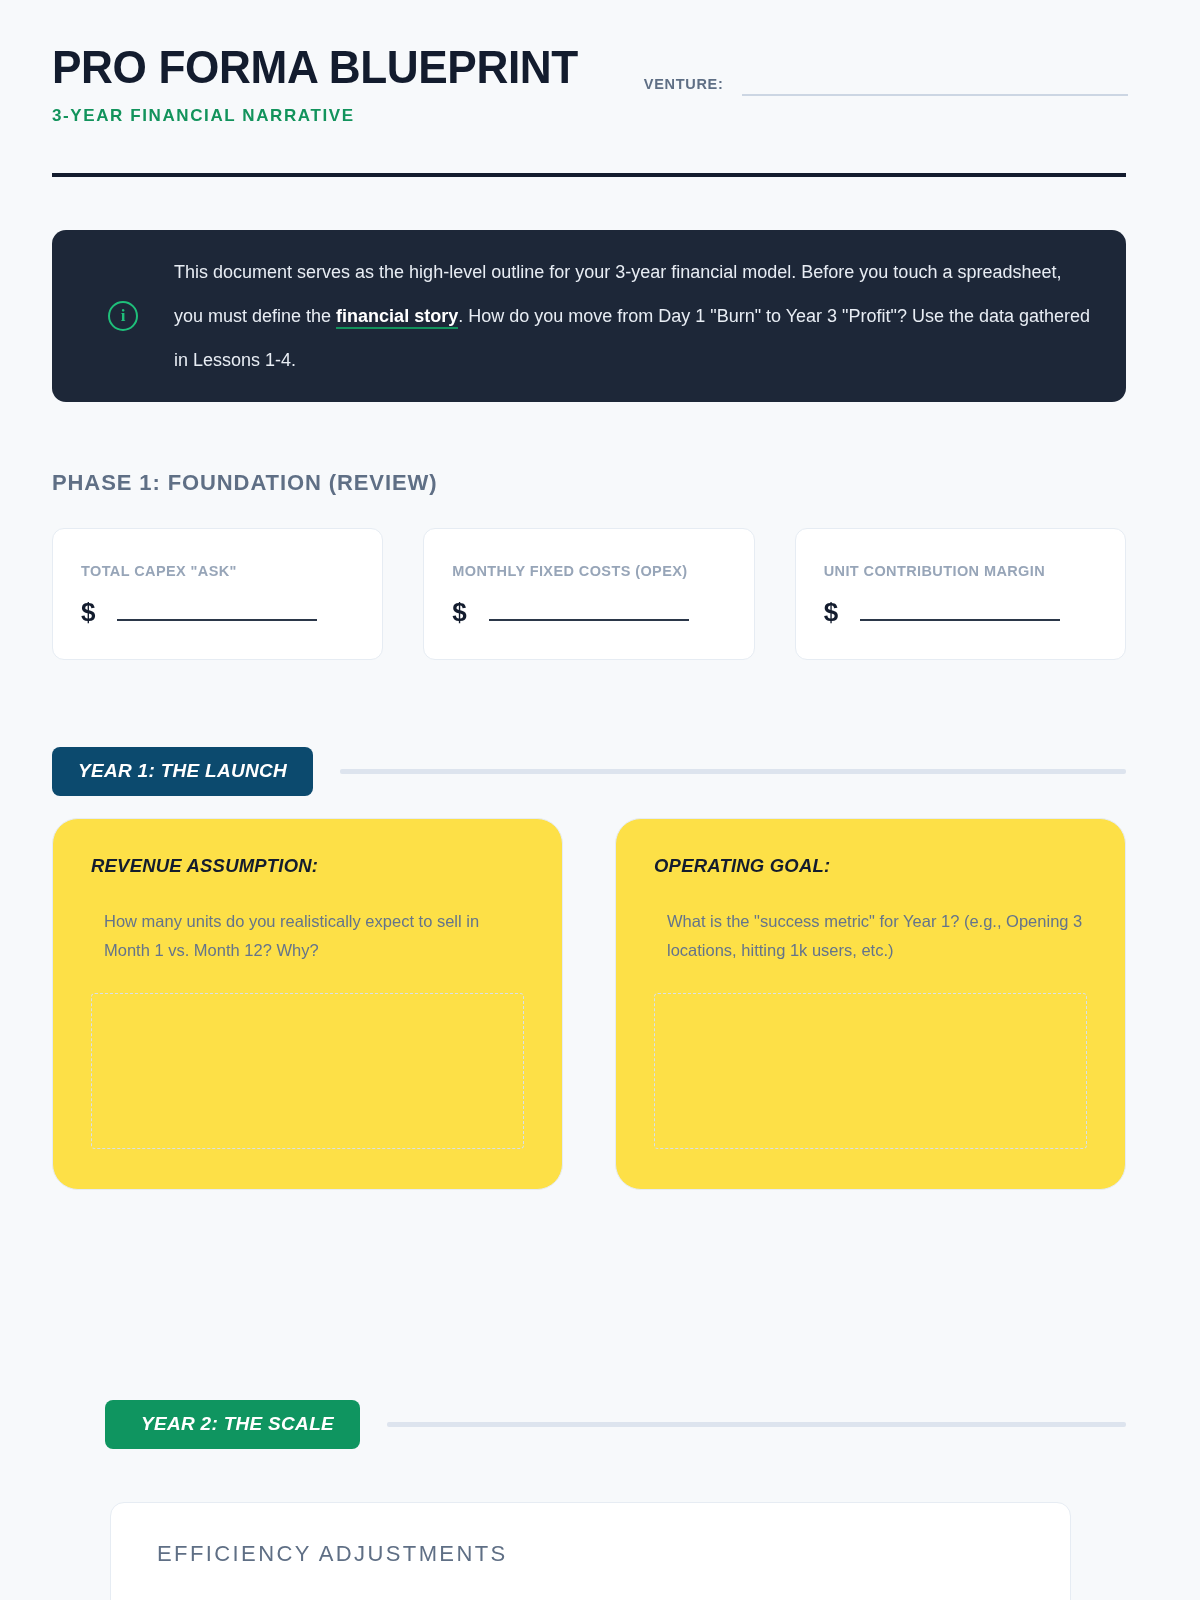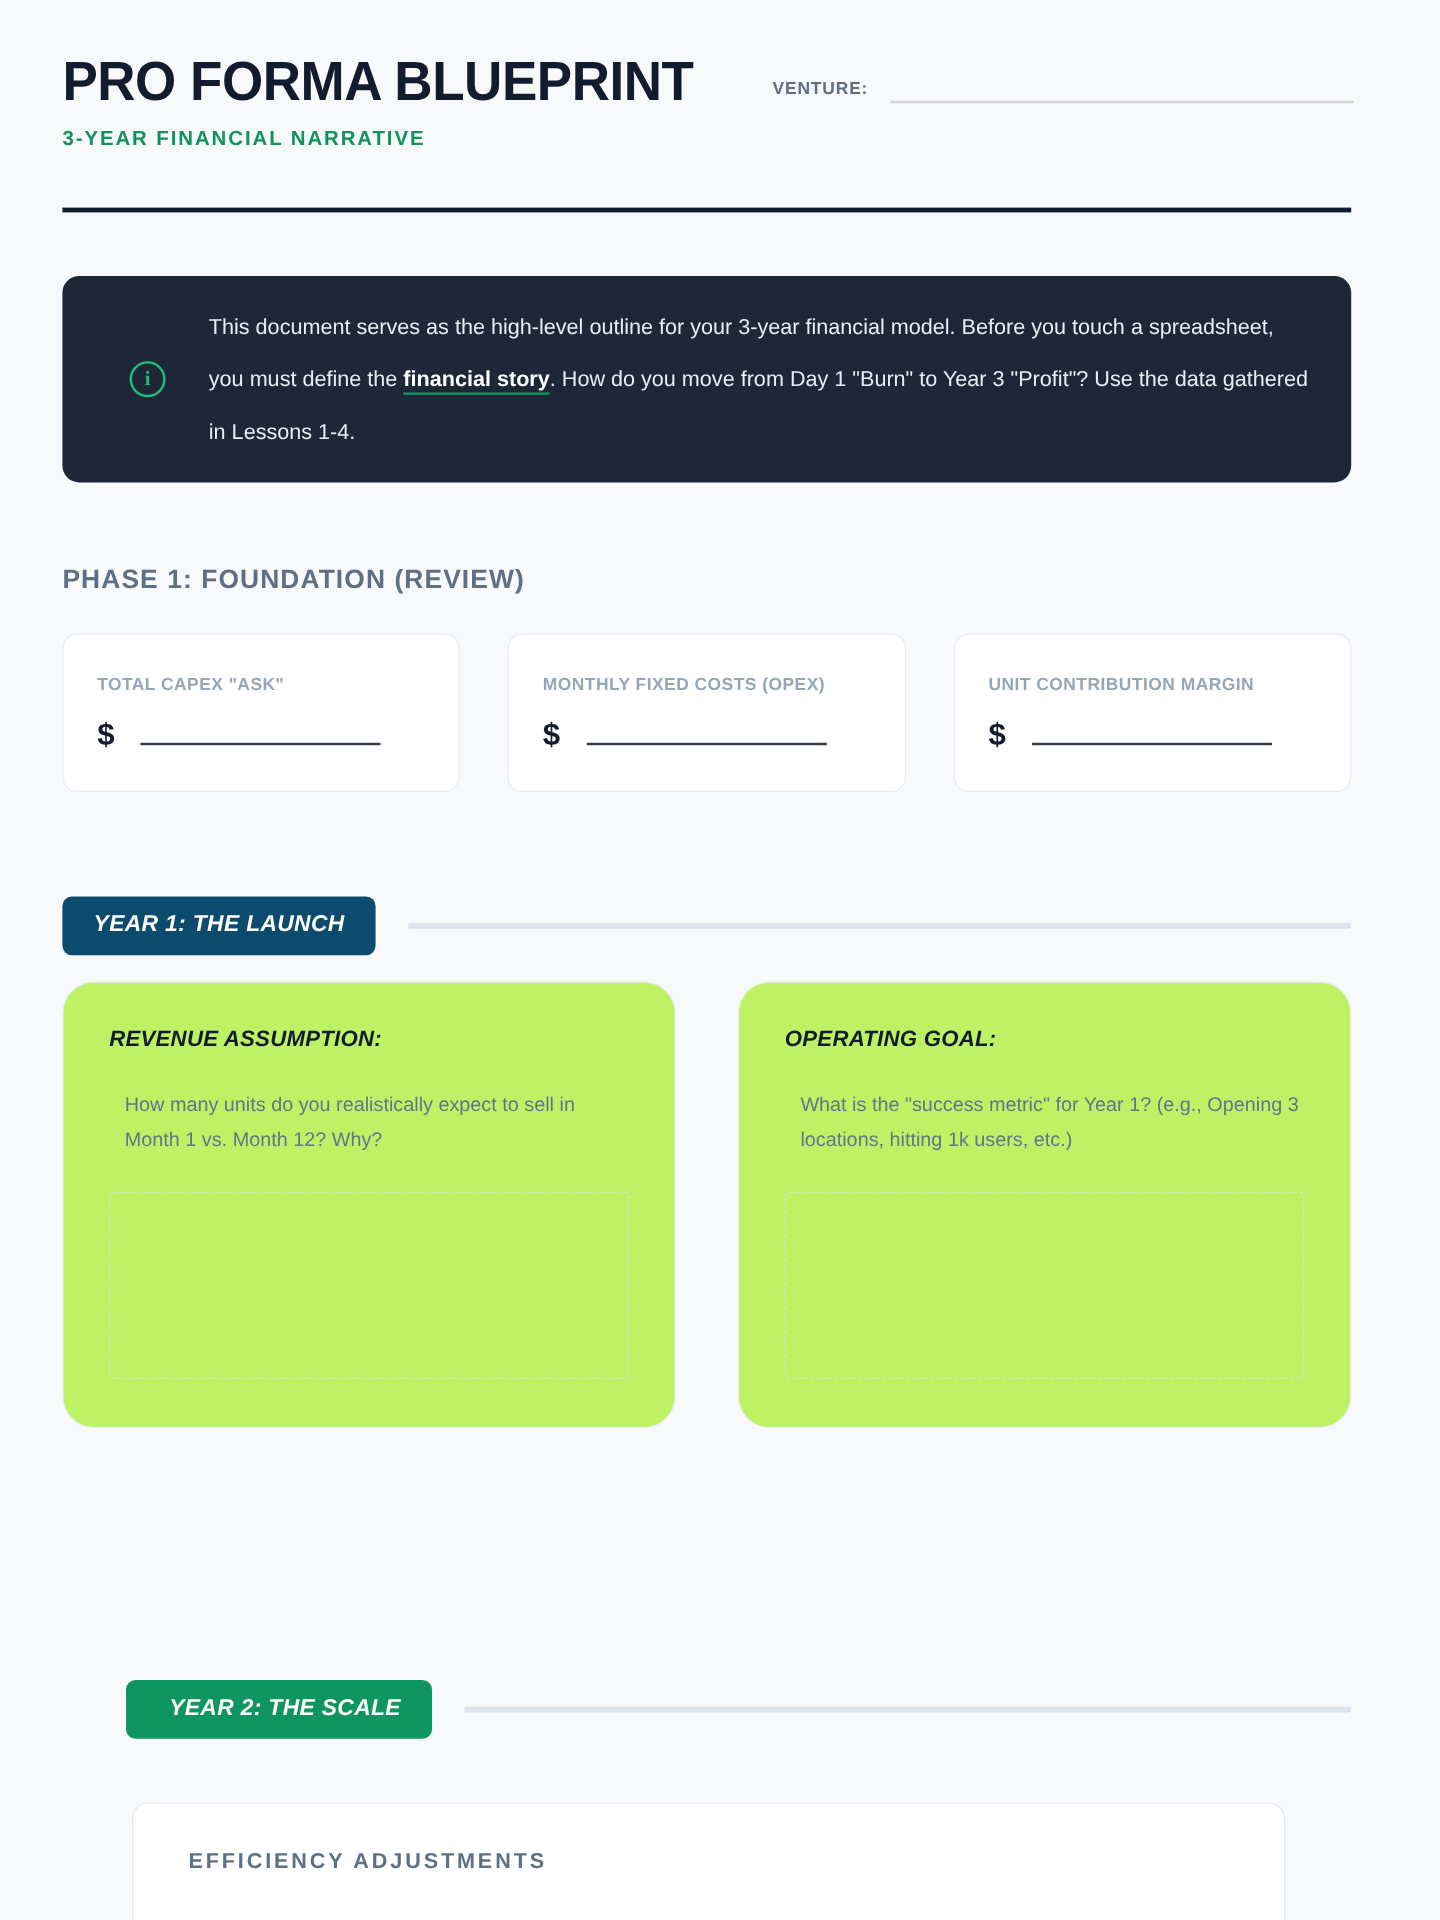--- a/index.html
+++ b/index.html
@@ -57,21 +57,21 @@
     font-size: 17px;
     font-weight: 700;
     letter-spacing: 1.6px;
     color: #12935c;
   }
 
   .venture-block {
     display: flex;
     align-items: center;
     margin-left: 44px;
-    margin-top: 18px;
+    margin-top: 28px;
     flex: 1 1 auto;
   }
 
   .venture-label {
     font-size: 14.5px;
     font-weight: 700;
     letter-spacing: 0.7px;
     color: #5f6f85;
     white-space: nowrap;
   }
@@ -234,21 +234,21 @@
     position: absolute;
     left: 52px;
     top: 818px;
     width: 1074px;
     display: flex;
     gap: 52px;
   }
 
   .qa-card {
     flex: 1 1 0;
-    background: #bef264;
+    background: #fde047;
     border: 1px solid #e6ecf3;
     border-radius: 26px;
     padding: 36px 38px 20px 38px;
     height: 372px;
   }
 
   .qa-heading {
     font-size: 18.5px;
     font-weight: 800;
     font-style: italic;
@@ -280,22 +280,22 @@
     width: 961px;
     height: 180px;
     background: #ffffff;
     border: 1px solid #e6ecf3;
     border-radius: 14px;
     padding: 38px 46px;
     overflow: hidden;
   }
 
   .y2-heading {
-    font-size: 18px;
-    font-weight: 700;
+    font-size: 22px;
+    font-weight: 400;
     letter-spacing: 2.4px;
     color: #5f6f85;
   }
 </style>
 </head>
 <body>
 
 <div class="page">
 
   <div class="header">

